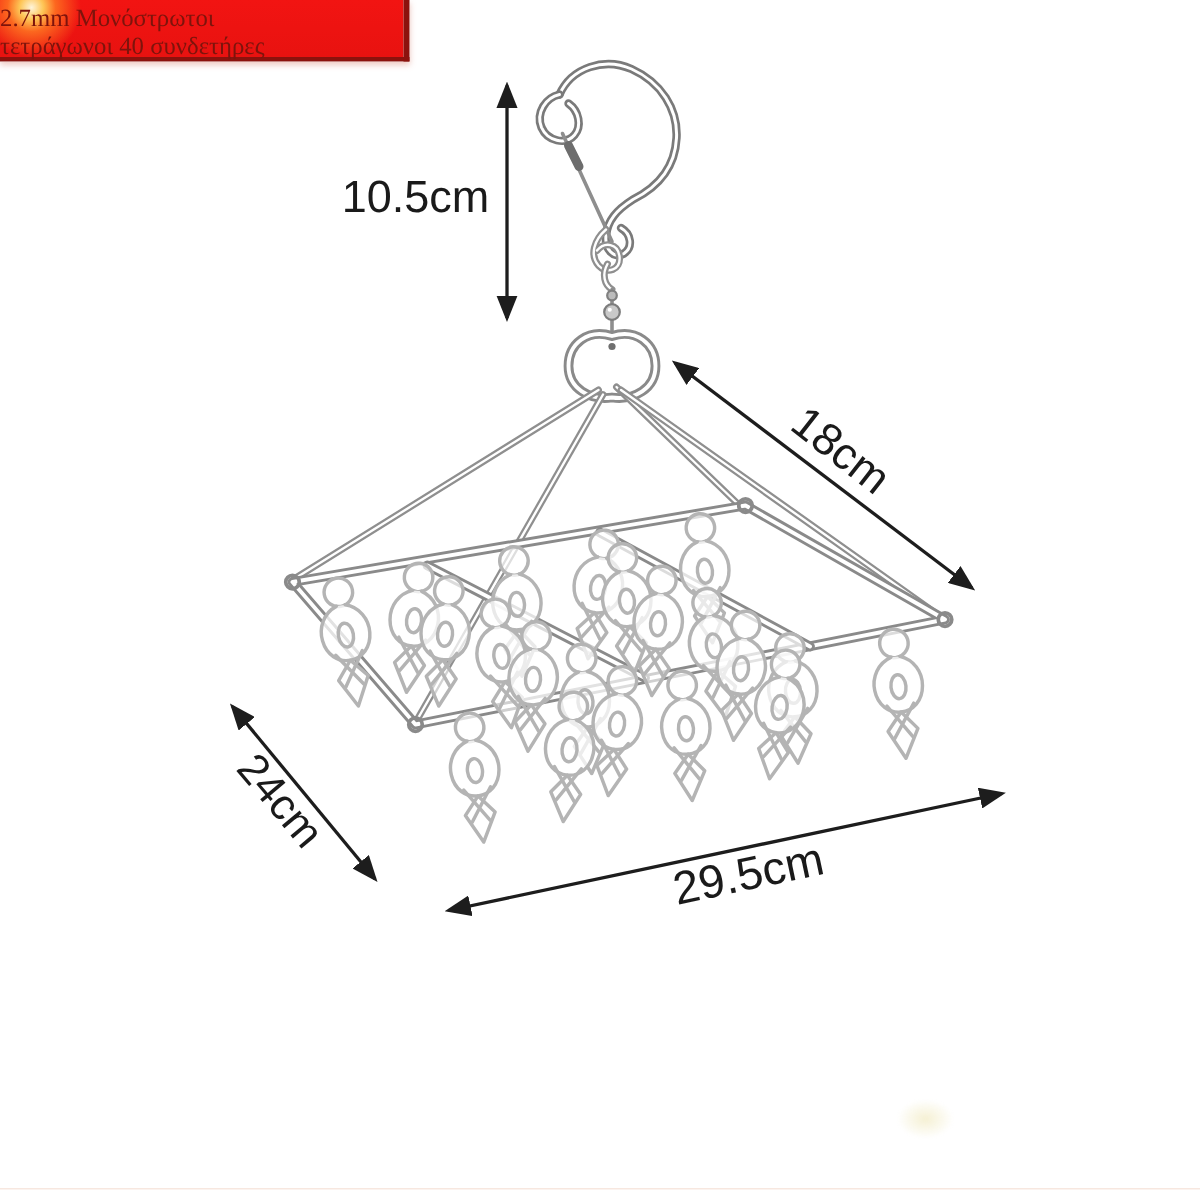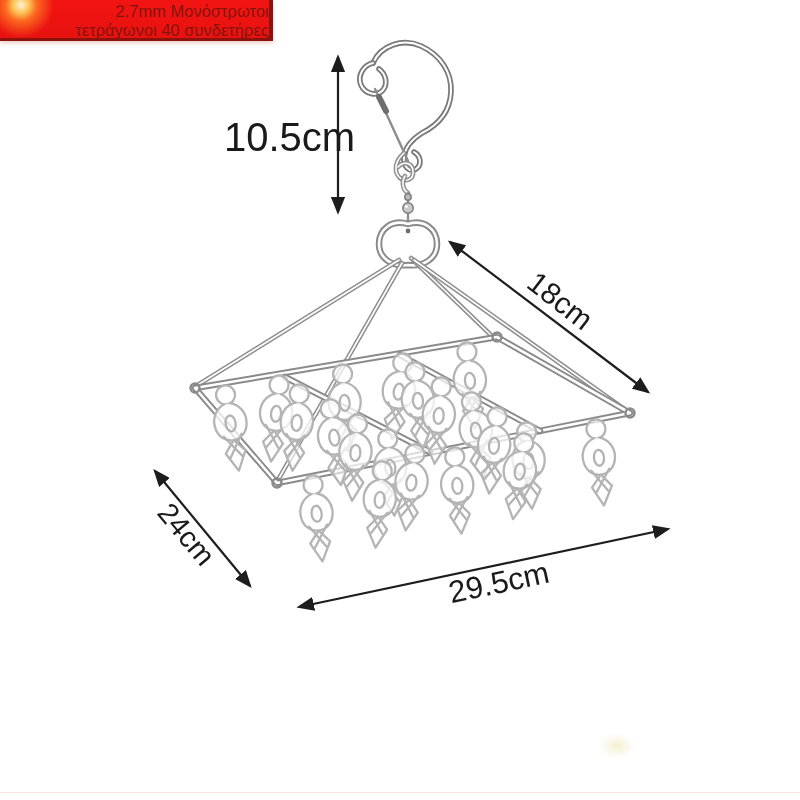--- a/index.html
+++ b/index.html
@@ -18,29 +18,29 @@
   .h1{stroke:#7a7a7a;stroke-width:5.6;fill:none;stroke-linecap:round;stroke-linejoin:round}
   .h2{stroke:#ffffff;stroke-width:2;fill:none;stroke-linecap:round;stroke-linejoin:round}
   .thin{stroke:#8e8e8e;stroke-width:2.4;fill:none;stroke-linecap:round}
   .cw{stroke:#b4b4b4;stroke-width:2.3;stroke-linecap:round;stroke-linejoin:round}
   .dim{stroke:#1d1d1d;stroke-width:2.2;fill:none}
 
   .dim-label{
     position:absolute;color:#1a1a1a;text-align:center;
     font-family:"Liberation Sans",sans-serif;white-space:nowrap;
   }
-  #dim-hook {left:224px;top:115px;width:106px;font-size:40px;}
+  #dim-hook {left:224px;top:115px;width:106px;font-size:30px;}
   #dim-arm  {left:512px;top:284px;width:96px; font-size:30px;transform:rotate(38deg);}
   #dim-depth{left:138px;top:518px;width:96px; font-size:29px;transform:rotate(50deg);}
   #dim-width{left:440px;top:565px;width:118px;font-size:31px;transform:rotate(-12deg);}
 
   .badge{
     position:absolute;left:0;top:0;width:273px;height:41px;box-sizing:border-box;
-    padding-top:2px;text-align:right;
-    font-family:Liberation Sans, sans-serif;
+    padding-top:2px;text-align:left;
+    font-family:Liberation Serif, serif;
     font-size:16.5px;line-height:19px;color:#7d140c;
     background:
       radial-gradient(circle at 21px 5px, rgba(255,251,224,0.97) 0px, rgba(255,216,92,0.9) 8px, rgba(255,122,34,0.82) 16px, rgba(244,24,18,0) 33px),
       linear-gradient(180deg,#f21412 0%,#e81210 100%);
     border-right:4px solid #8c120d;
     border-bottom:3px solid #8c120d;
     box-shadow:0 2px 4px rgba(214,122,106,0.4);
   }
   .badge span{display:block;}
 

